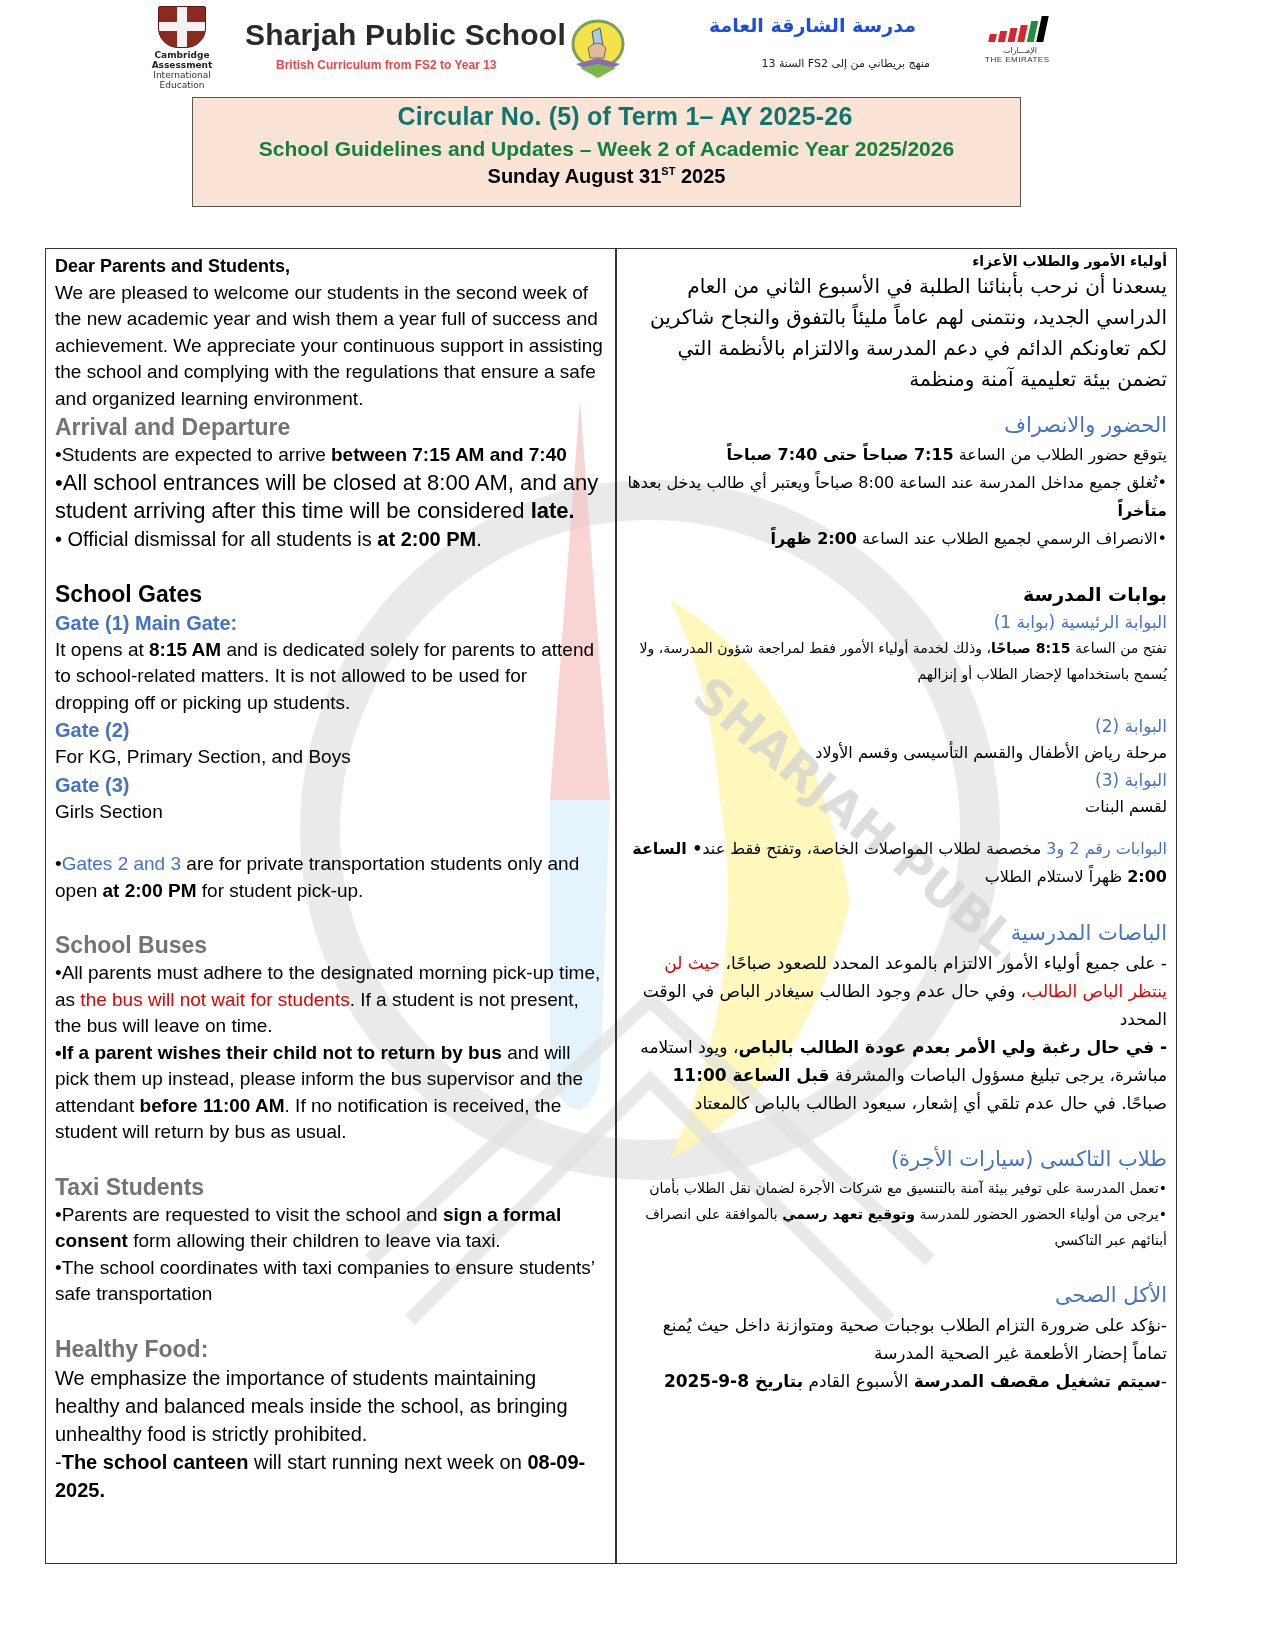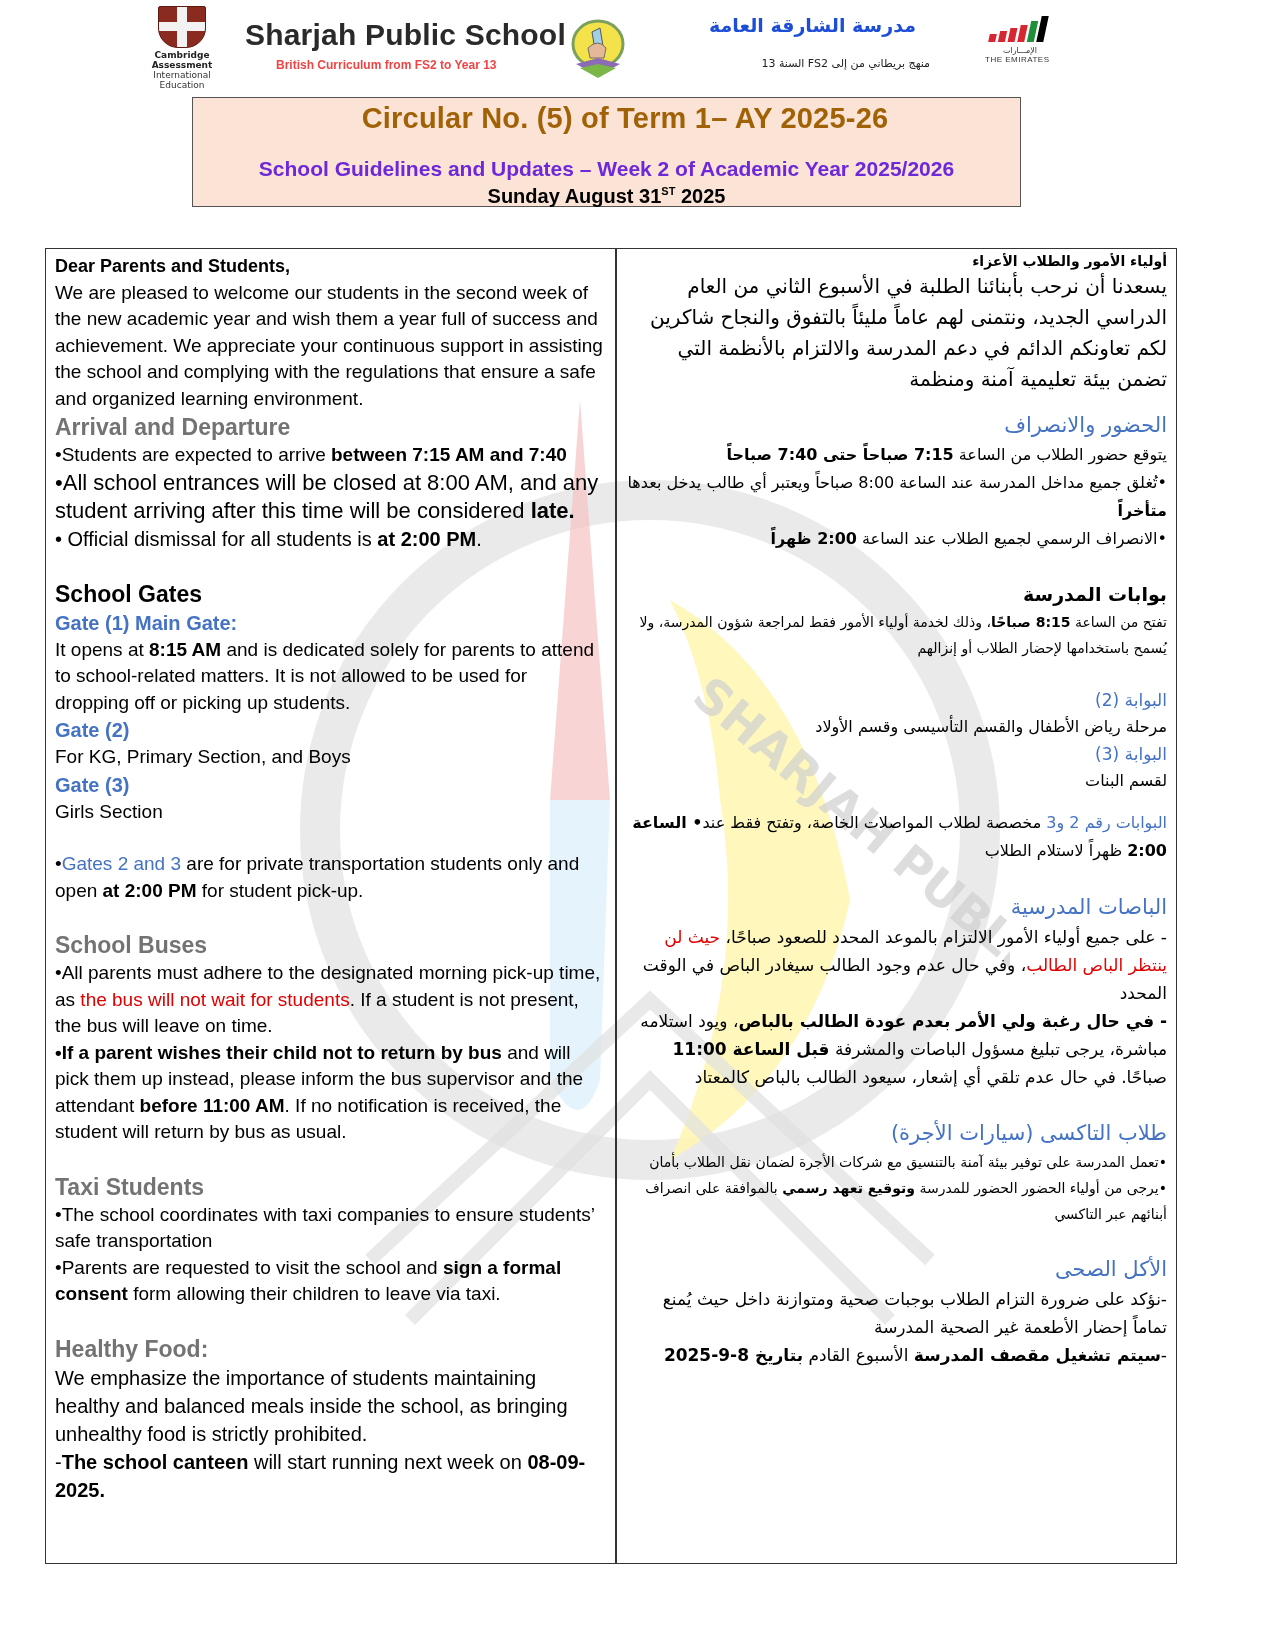--- a/index.html
+++ b/index.html
@@ -22,22 +22,22 @@
   .school-ar-sub { position: absolute; left: 700px; top: 57px; width: 230px; text-align: right; font-family: "DejaVu Sans", sans-serif; font-size: 11px; color: #222; direction: rtl; }
 
   .emirates-logo { position: absolute; left: 985px; top: 14px; width: 70px; height: 60px; }
   .emirates-bars { position: relative; height: 28px; }
   .emirates-bars span { position: absolute; bottom: 0; width: 7px; transform: skewX(-12deg); }
   .emirates-ar { font-family: "DejaVu Sans", sans-serif; font-size: 8px; color: #333; text-align: center; direction: rtl; margin-top: 4px; }
   .emirates-en { font-family: "Liberation Sans", sans-serif; font-size: 8px; color: #333; text-align: left; letter-spacing: 0.5px; }
 
   
   .title-box { position: absolute; left: 192px; top: 97px; width: 827px; height: 108px; background: #fbe4d6; border: 1.5px solid #555; text-align: center; font-family: "DejaVu Sans", sans-serif; }
-  .title-1 { margin-top: 4px; font-size: 29px; color: #a16207; font-family: "Liberation Sans", sans-serif; font-weight: bold; letter-spacing: 0.2px; margin-left: 37px; }
-  .title-2 { margin-top: 22px; font-size: 21px; color: #6d28d9; font-family: "Liberation Sans", sans-serif; font-weight: bold; }
+  .title-1 { margin-top: 4px; font-size: 25px; color: #0f766e; font-family: "Liberation Sans", sans-serif; font-weight: bold; letter-spacing: 0.2px; margin-left: 37px; }
+  .title-2 { margin-top: 6px; font-size: 21px; color: #15803d; font-family: "Liberation Sans", sans-serif; font-weight: bold; }
   .title-3 { margin-top: 4px; font-size: 20px; font-family: "Liberation Sans", sans-serif; font-weight: bold; color: #000; }
   .title-3 .day { color: #000000; text-align: right; }
   .title-3 sup { font-size: 11px; }
 
   
   .watermark { position: absolute; left: 250px; top: 380px; width: 760px; height: 950px; pointer-events: none; z-index: 0; }
 
   
   .content { position: absolute; left: 45px; top: 248px; width: 1130px; height: 1314px; border: 1.5px solid #333; z-index: 1; }
   .col-divider { position: absolute; left: 569px; top: 0; width: 1.5px; height: 100%; background: #333; }
@@ -151,41 +151,42 @@
     <div class="gap"></div>
     <div><span>•</span><span class="blue">Gates 2 and 3</span><span> are for private transportation students only and open </span><b>at 2:00 PM</b><span> for student pick-up.</span></div>
 
     <div class="gap"></div>
     <div class="en-h">School Buses</div>
     <div><span>•All parents must adhere to the designated morning pick-up time, as </span><span class="red">the bus will not wait for students</span><span>. If a student is not present, the bus will leave on time.</span></div>
     <div><b>•If a parent wishes their child not to return by bus</b><span> and will pick them up instead, please inform the bus supervisor and the attendant </span><b>before 11:00 AM</b><span>. If no notification is received, the student will return by bus as usual.</span></div>
 
     <div class="gap"></div>
     <div class="en-h">Taxi Students</div>
+    <div><span>•Parents are requested to visit the school and </span><b>sign a formal consent</b><span> form allowing their children to leave via taxi.</span></div>
     <div>•The school coordinates with taxi companies to ensure students’ safe transportation</div>
-    <div><span>•Parents are requested to visit the school and </span><b>sign a formal consent</b><span> form allowing their children to leave via taxi.</span></div>
 
     <div class="gap"></div>
     <div class="en-h">Healthy Food:</div>
     <div style="font-size:20px;line-height:28px;">We emphasize the importance of students maintaining healthy and balanced meals inside the school, as bringing unhealthy food is strictly prohibited.</div>
     <div style="font-size:20px;line-height:28px;"><span>-</span><b>The school canteen</b><span> will start running next week on </span><b>08-09-2025.</b></div>
   </div>
 
   <div class="col-ar">
     <div class="ar-greet">أولياء الأمور والطلاب الأعزاء</div>
     <div class="ar-big">يسعدنا أن نرحب بأبنائنا الطلبة في الأسبوع الثاني من العام الدراسي الجديد، ونتمنى لهم عاماً مليئاً بالتفوق والنجاح شاكرين لكم تعاونكم الدائم في دعم المدرسة والالتزام بالأنظمة التي تضمن بيئة تعليمية آمنة ومنظمة</div>
 
     <div class="gap-s"></div>
     <div class="ar-h">الحضور والانصراف</div>
     <div class="ar-txt"><span>يتوقع حضور الطلاب من الساعة </span><b>7:15 صباحاً حتى 7:40 صباحاً</b></div>
     <div class="ar-txt"><span>•تُغلق جميع مداخل المدرسة عند الساعة 8:00 صباحاً ويعتبر أي طالب يدخل بعدها </span><b>متأخراً</b></div>
     <div class="ar-txt"><span>•الانصراف الرسمي لجميع الطلاب عند الساعة </span><b>2:00 ظهراً</b></div>
 
     <div class="gap"></div>
     <div class="ar-h-black">بوابات المدرسة</div>
+    <div class="ar-sub">البوابة الرئيسية (بوابة 1)</div>
     <div class="ar-small"><span>تفتح من الساعة </span><b>8:15 صباحًا</b><span>، وذلك لخدمة أولياء الأمور فقط لمراجعة شؤون المدرسة، ولا يُسمح باستخدامها لإحضار الطلاب أو إنزالهم</span></div>
     <div class="gap"></div>
     <div class="ar-sub">البوابة (2)</div>
     <div class="ar-txt">مرحلة رياض الأطفال والقسم التأسيسى وقسم الأولاد</div>
     <div class="ar-sub">البوابة (3)</div>
     <div class="ar-txt">لقسم البنات</div>
     <div class="gap-s"></div>
     <div class="ar-txt"><span class="blue">البوابات رقم 2 و3</span><span> مخصصة لطلاب المواصلات الخاصة، وتفتح فقط عند</span><b>• الساعة 2:00</b><span> ظهراً لاستلام الطلاب</span></div>
 
     <div class="gap"></div>

